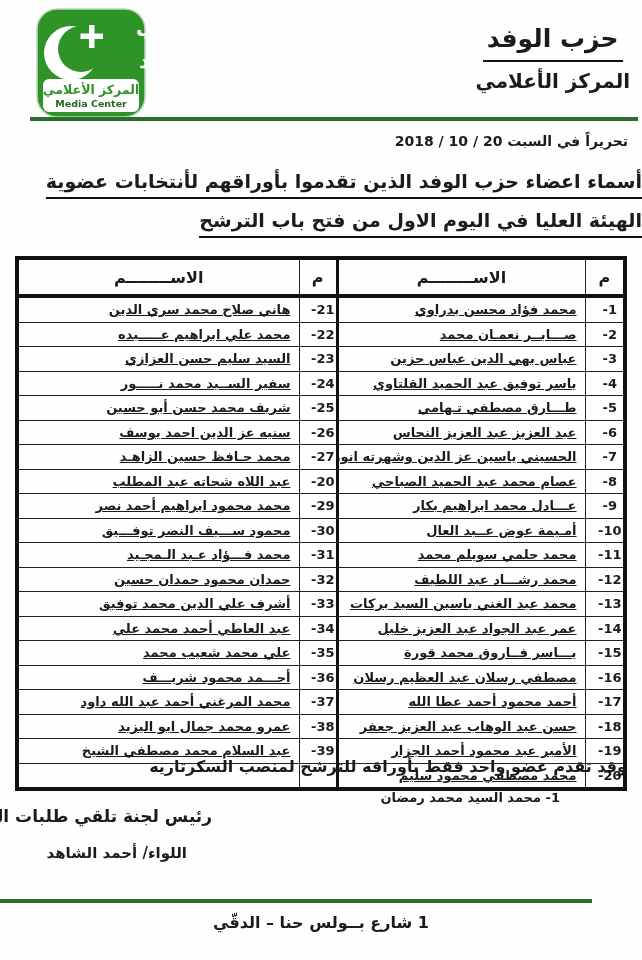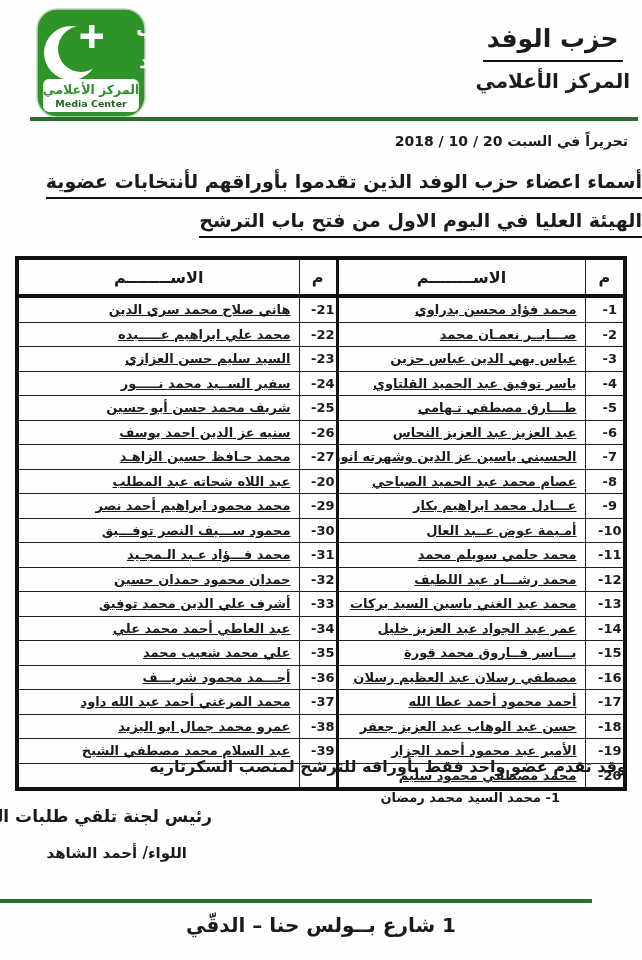--- a/index.html
+++ b/index.html
@@ -29,21 +29,21 @@
   .col-num2{width:38px;}
   .cell-num{text-align:center;padding-left:12px;}
   .cell-name{text-align:right;padding-right:8px;padding-left:2px;text-decoration:underline;}
   .candidates td:nth-child(3),.candidates th:nth-child(3){border-right:3.5px solid #111;}
   
   .note-line{position:absolute;top:757px;right:15px;font-size:16px;font-weight:700;letter-spacing:-0.5px;margin-left:12px;}
   .sec-item{position:absolute;top:790px;right:82px;font-size:13px;font-weight:bold;}
   .committee-title{position:absolute;top:806px;right:430px;font-size:17px;font-weight:800;white-space:nowrap;letter-spacing:-0.5px;}
   .signatory{position:absolute;top:844px;right:455px;font-size:15px;font-weight:bold;white-space:nowrap;}
   .bottom-rule{position:absolute;top:899px;left:0;width:592px;height:3.5px;background:#2c6e2c;}
-  .address-line{position:absolute;top:913px;left:0;right:0;text-align:center;font-size:20px;font-weight:bold;}
+  .address-line{position:absolute;top:913px;left:0;right:0;text-align:center;font-size:16px;font-weight:bold;}
 </style>
 </head>
 <body>
 
 <div class="page">
 
   <svg class="logo" viewBox="0 0 110 110">
     <rect x="1" y="1" width="108" height="108" rx="20" fill="#2e9428" stroke="#bfd8bf" stroke-width="1.5"></rect>
 
     <circle cx="35" cy="45" r="27" fill="#ffffff"></circle>

